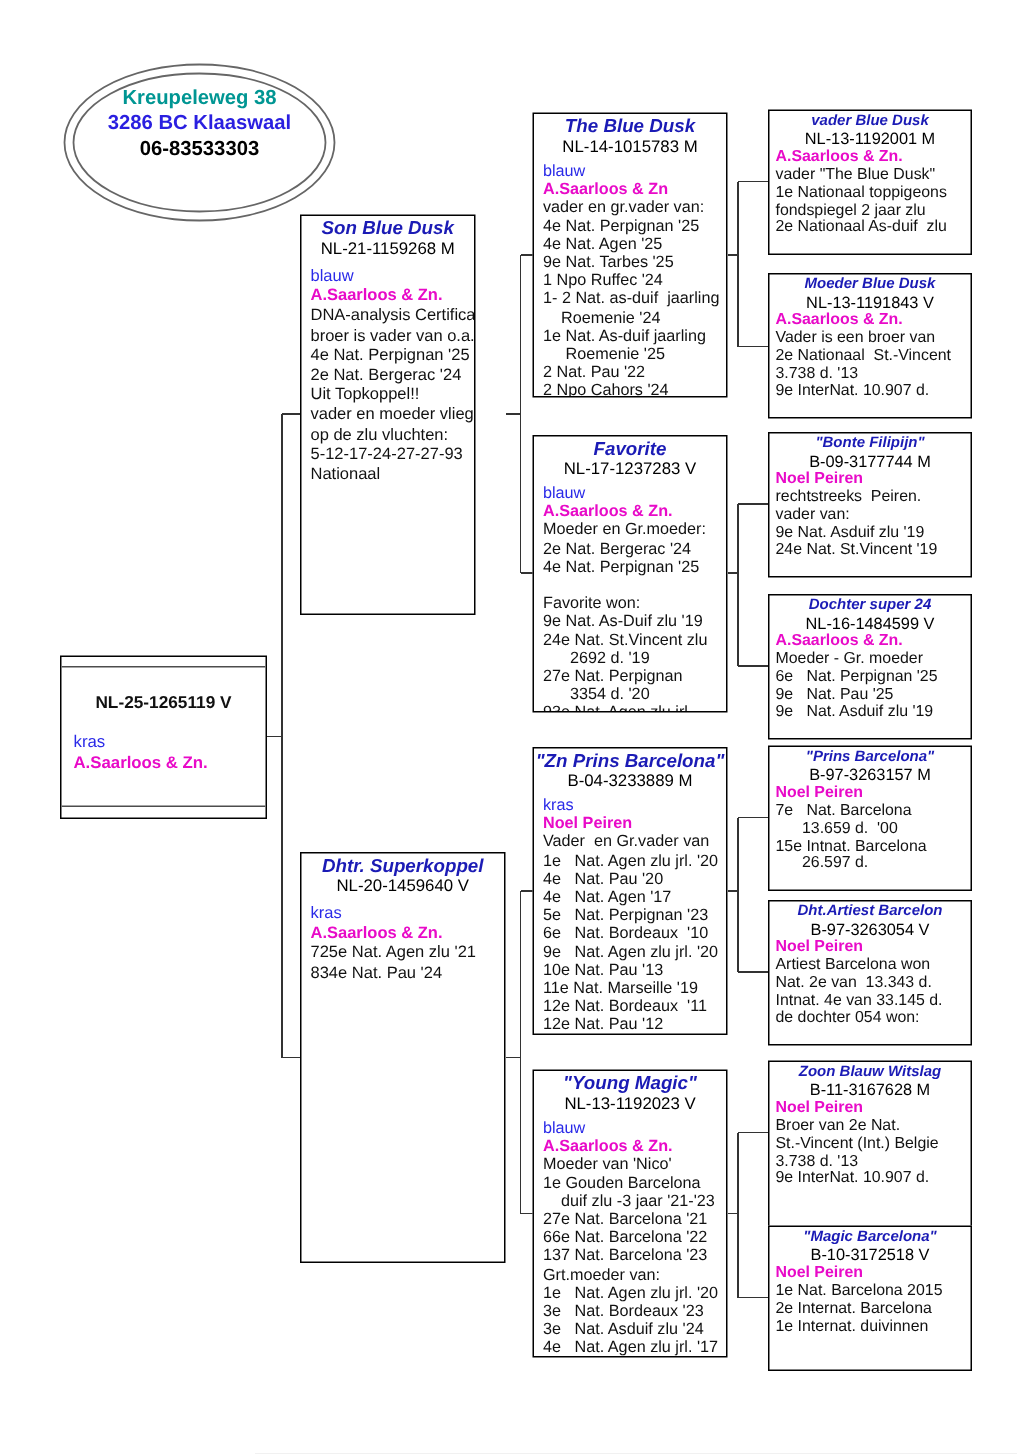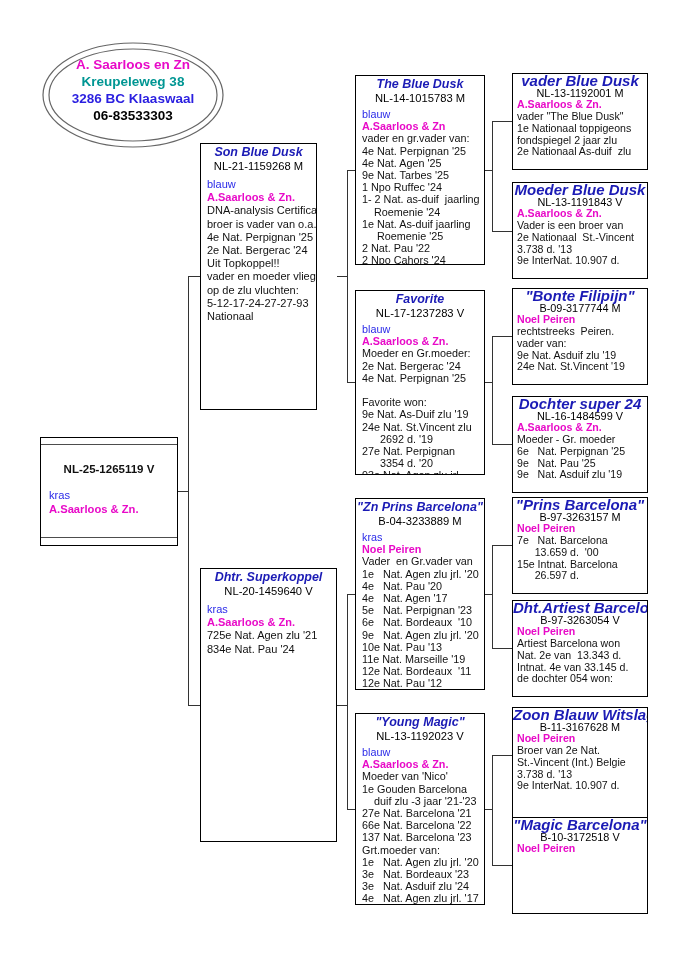--- a/index.html
+++ b/index.html
@@ -25,21 +25,21 @@
   .pbody  { padding-left:6px; padding-right:2px; }
   .bl     { white-space:pre; }
   .blue   { color:#2a2ae8; }
   .mag    { color:#e80ac8; font-weight:bold; }
 
   .c2 { font-size:11px;   line-height:13.2px; }
   .c2 .pbody { margin-top:6px; }
   .c3 { font-size:10.8px; line-height:12.2px; }
   .c3 .pbody { margin-top:4px; }
   .c4 { font-size:10.6px; line-height:11.8px; }
-  .c4 .ptitle { font-size:15px; line-height:12.5px; padding-top:1px; }
+  .c4 .ptitle { font-size:10px; line-height:12.5px; padding-top:1px; }
   .c4 .pring  { font-size:10.9px; line-height:11.8px; }
   .c4 .pbody  { margin-top:0; padding-left:4px; }
 
   
   .subject { font-size:11.2px; line-height:14px; }
   .subject .rule { position:absolute; left:0; right:0; height:0; border-top:1px solid #4d4d4d; }
   .subject .rule.top { top:6px; }
   .subject .rule.bottom { bottom:7px; }
   .subj-ring { margin-top:24px; text-align:center; font-weight:bold; font-size:11.5px; white-space:pre; }
   .subj-body { margin-top:12px; padding-left:8px; }
@@ -59,21 +59,20 @@
                M485 594 H492 M492 545 V648 M492 545 H512 M492 648 H512
                M485 809 H492 M492 755 V865 M492 755 H512 M492 865 H512"></path>
     </g>
     <g stroke="#666" stroke-width="1.2" fill="none" shape-rendering="auto">
       <ellipse cx="133" cy="95" rx="90" ry="52"></ellipse>
       <ellipse cx="133" cy="95" rx="84" ry="46"></ellipse>
     </g>
   </svg>
 
   <div class="logo-text">
-    <div class="lg-name">A. Saarloos en Zn</div>
     <div class="lg-street">Kreupeleweg 38</div>
     <div class="lg-city">3286 BC Klaaswaal</div>
     <div class="lg-phone">06-83533303</div>
   </div>
 
   <div class="pbox subject" style="left:40px;top:437px;width:138px;height:109px">
     <div class="rule top"></div>
     <div class="rule bottom"></div>
     <div class="subj-ring">NL-25-1265119 V</div>
     <div class="subj-body">
@@ -299,16 +298,21 @@
           <div class="bl">9e InterNat. 10.907 d.</div>
         </div>
     </div>
   </div>
 
   <div class="pbox c4" style="left:512px;top:817px;width:136px;height:97px">
     <div class="ptitle">"Magic Barcelona"</div>
     <div class="pring">B-10-3172518 V</div>
     <div class="pbody">
       <div class="bl mag">Noel Peiren</div>
+      <div>
+          <div class="bl">1e Nat. Barcelona 2015</div>
+          <div class="bl">2e Internat. Barcelona</div>
+          <div class="bl">1e Internat. duivinnen</div>
+        </div>
     </div>
   </div>
 
 </div>
 
 </body></html>

